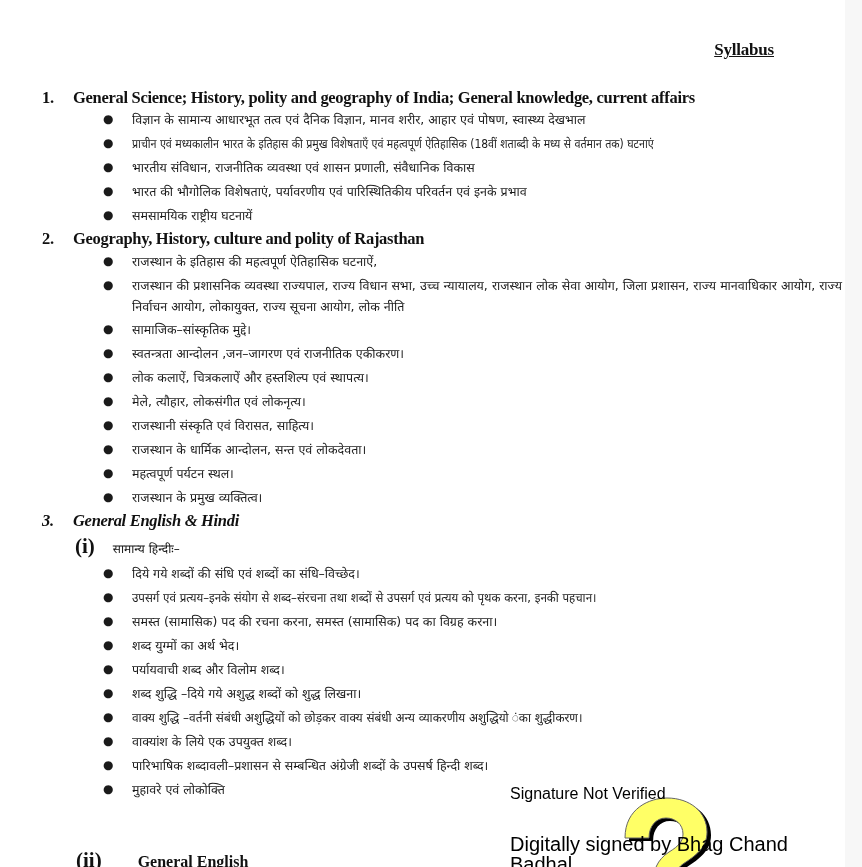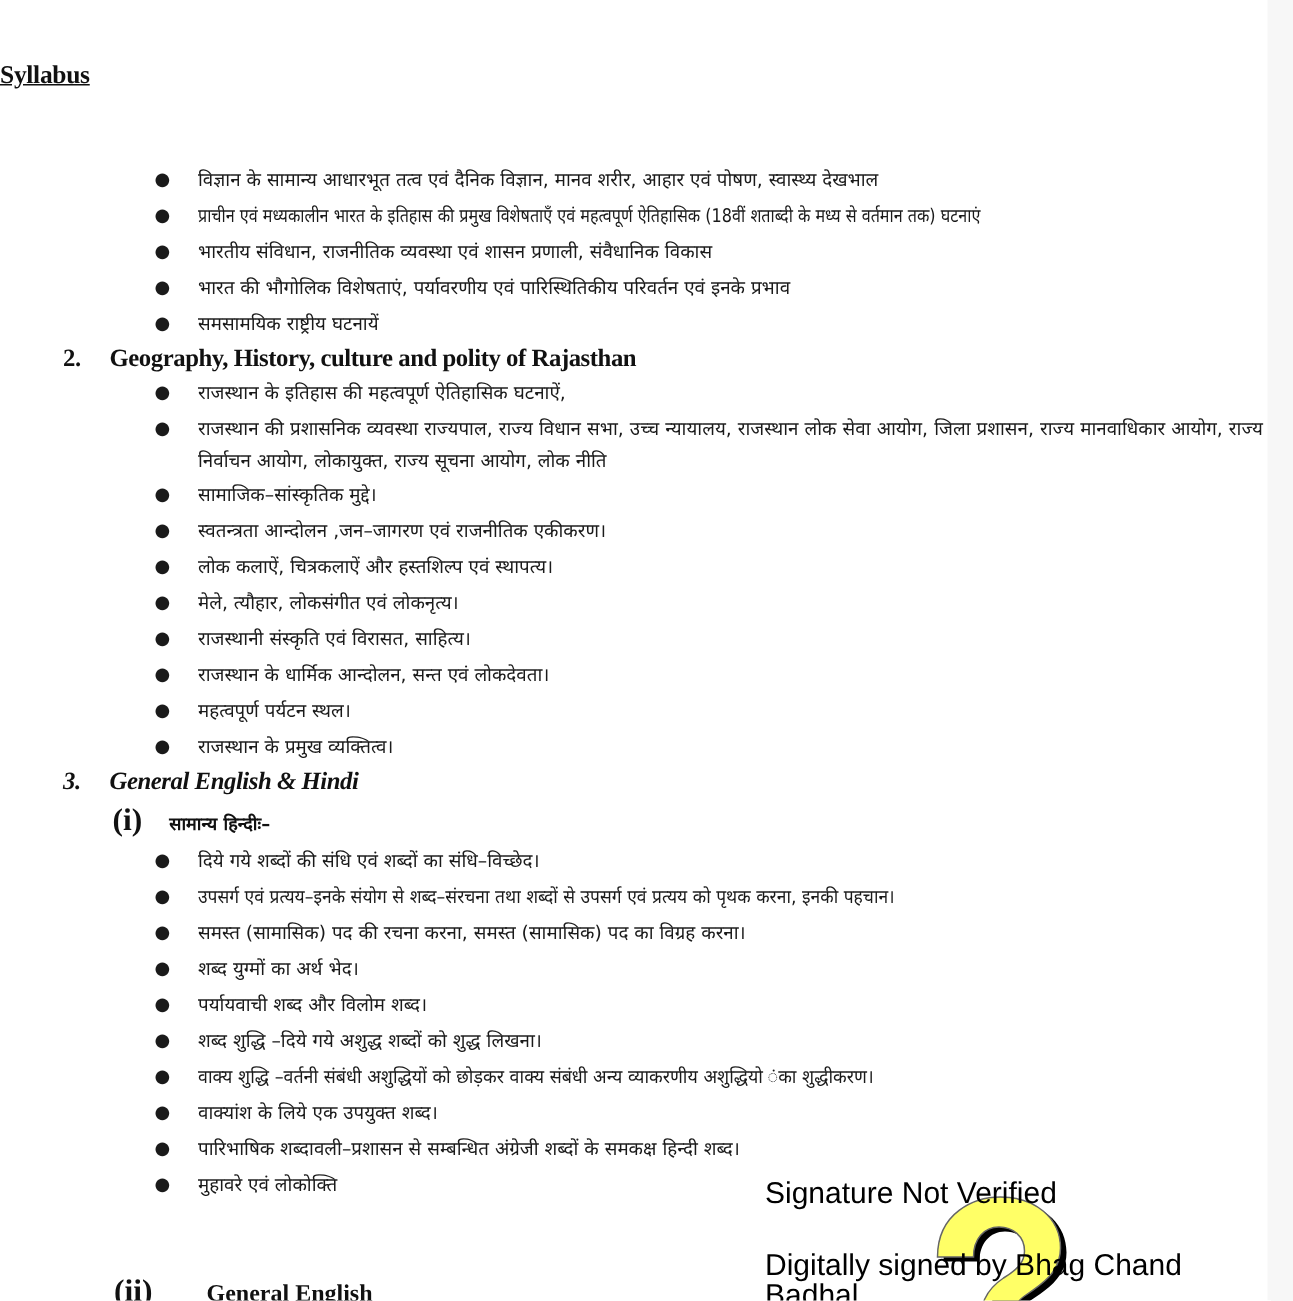--- a/index.html
+++ b/index.html
@@ -26,21 +26,21 @@
       right: 0; top: 0;
       width: 17px;
       height: 867px;
       background: #f7f7f7;
     }
     .title {
       position: absolute;
       top: 40px;
       left: 0;
       width: 774px;
-      text-align: left;
+      text-align: right;
       font-family: "Liberation Serif", serif;
       font-weight: bold;
       font-size: 17px;
       text-decoration: underline;
       letter-spacing: -0.2px;
     }
     .section-head {
       position: absolute;
       left: 42px;
       font-family: "Liberation Serif", serif;
@@ -87,21 +87,21 @@
       font-family: "Liberation Serif", serif;
       font-weight: bold;
       white-space: nowrap;
     }
     .sub-head .roman {
       font-size: 21px;
     }
     .sub-head .label-hi {
       font-family: "DejaVu Sans", sans-serif;
       font-size: 12px;
-      font-weight: bold;
+      font-weight: normal;
     }
     .sub-head .label-en {
       font-size: 16px;
     }
     .sig {
       position: absolute;
       left: 510px;
       top: 782px;
       width: 330px;
       height: 90px;
@@ -111,38 +111,41 @@
     .sig .qmark {
       position: absolute;
       left: 105px;
       top: 14px;
       width: 100px;
       height: 90px;
     }
     .sig .line1 {
       position: absolute;
       left: 0; top: 3px;
-      font-size: 20px;
+      font-size: 16px;
       white-space: nowrap;
     }
     .sig .line2 {
       position: absolute;
       left: 0; top: 52px;
       font-size: 20px;
       white-space: nowrap;
       line-height: 20px;
     }
   </style>
 </head>
 <body>
 
 <div class="page">
 
   <div class="title">Syllabus</div>
 
+  <div class="section-head" style="top:88px;">
+    <span class="num">1.</span><span>General Science; History, polity and geography of India; General knowledge, current affairs</span>
+  </div>
 
   <div class="item" style="top:109px;">
     <span class="bullet">●</span>
     <span class="text">विज्ञान के सामान्य आधारभूत तत्व एवं दैनिक विज्ञान, मानव शरीर, आहार एवं पोषण, स्वास्थ्य देखभाल</span>
   </div>
   <div class="item" style="top:133px;">
     <span class="bullet">●</span>
     <span class="text" style="transform:scaleX(0.86);">प्राचीन एवं मध्यकालीन भारत के इतिहास की प्रमुख विशेषताएँ एवं महत्वपूर्ण ऐतिहासिक (18वीं शताब्दी के मध्य से वर्तमान तक) घटनाएं</span>
   </div>
   <div class="item" style="top:157px;">
@@ -239,21 +242,21 @@
   <div class="item" style="top:707px;">
     <span class="bullet">●</span>
     <span class="text" style="transform:scaleX(0.95);">वाक्य शुद्धि –वर्तनी संबंधी अशुद्धियों को छोड़कर वाक्य संबंधी अन्य व्याकरणीय अशुद्धियो ंका शुद्धीकरण।</span>
   </div>
   <div class="item" style="top:731px;">
     <span class="bullet">●</span>
     <span class="text">वाक्यांश के लिये एक उपयुक्त शब्द।</span>
   </div>
   <div class="item" style="top:755px;">
     <span class="bullet">●</span>
-    <span class="text">पारिभाषिक शब्दावली–प्रशासन से सम्बन्धित अंग्रेजी शब्दों के समकक्ष हिन्दी शब्द।</span>
+    <span class="text">पारिभाषिक शब्दावली–प्रशासन से सम्बन्धित अंग्रेजी शब्दों के उपसर्ष हिन्दी शब्द।</span>
   </div>
   <div class="item" style="top:779px;">
     <span class="bullet">●</span>
     <span class="text">मुहावरे एवं लोकोक्ति</span>
   </div>
 
   <div class="sub-head" style="left:76px; top:801px;margin-top:47px;">
     <span class="roman">(ii)</span>
     <span class="label-en" style="margin-left:32px;">General English</span>
   </div>

